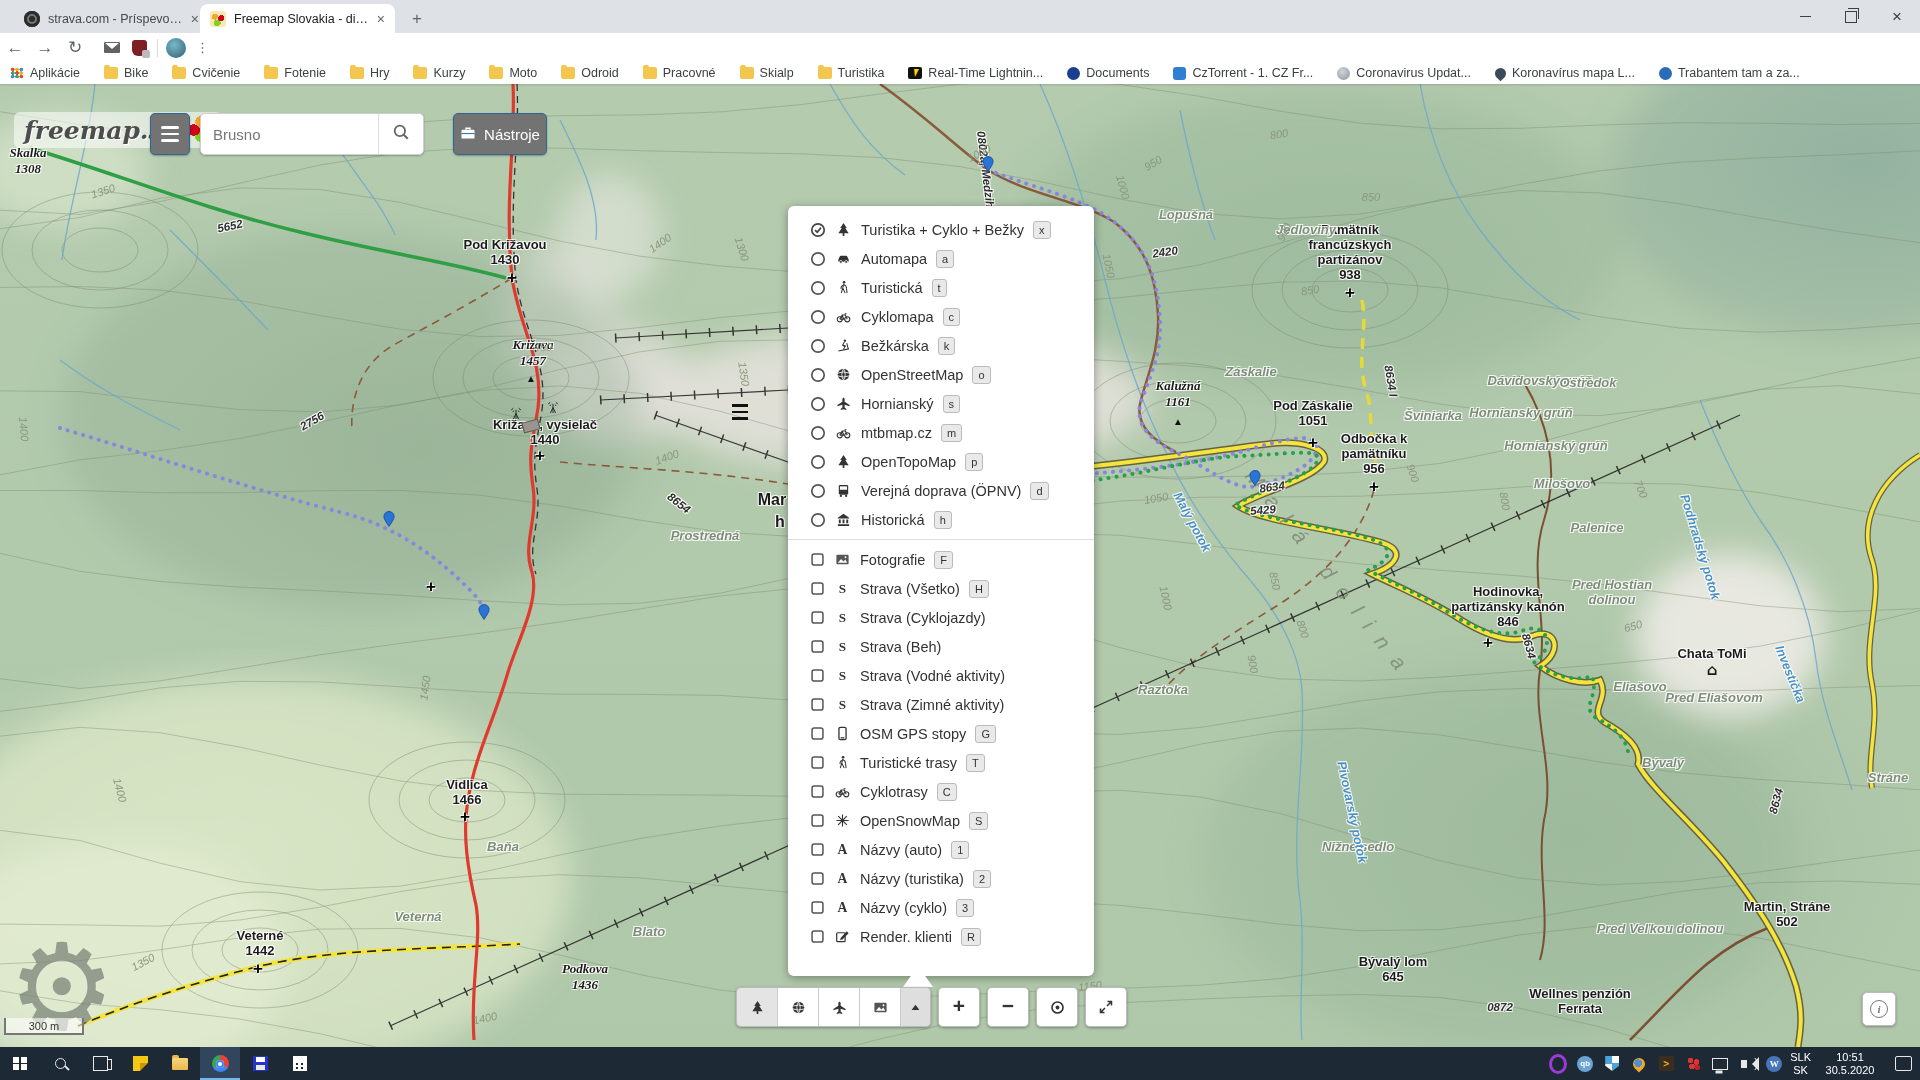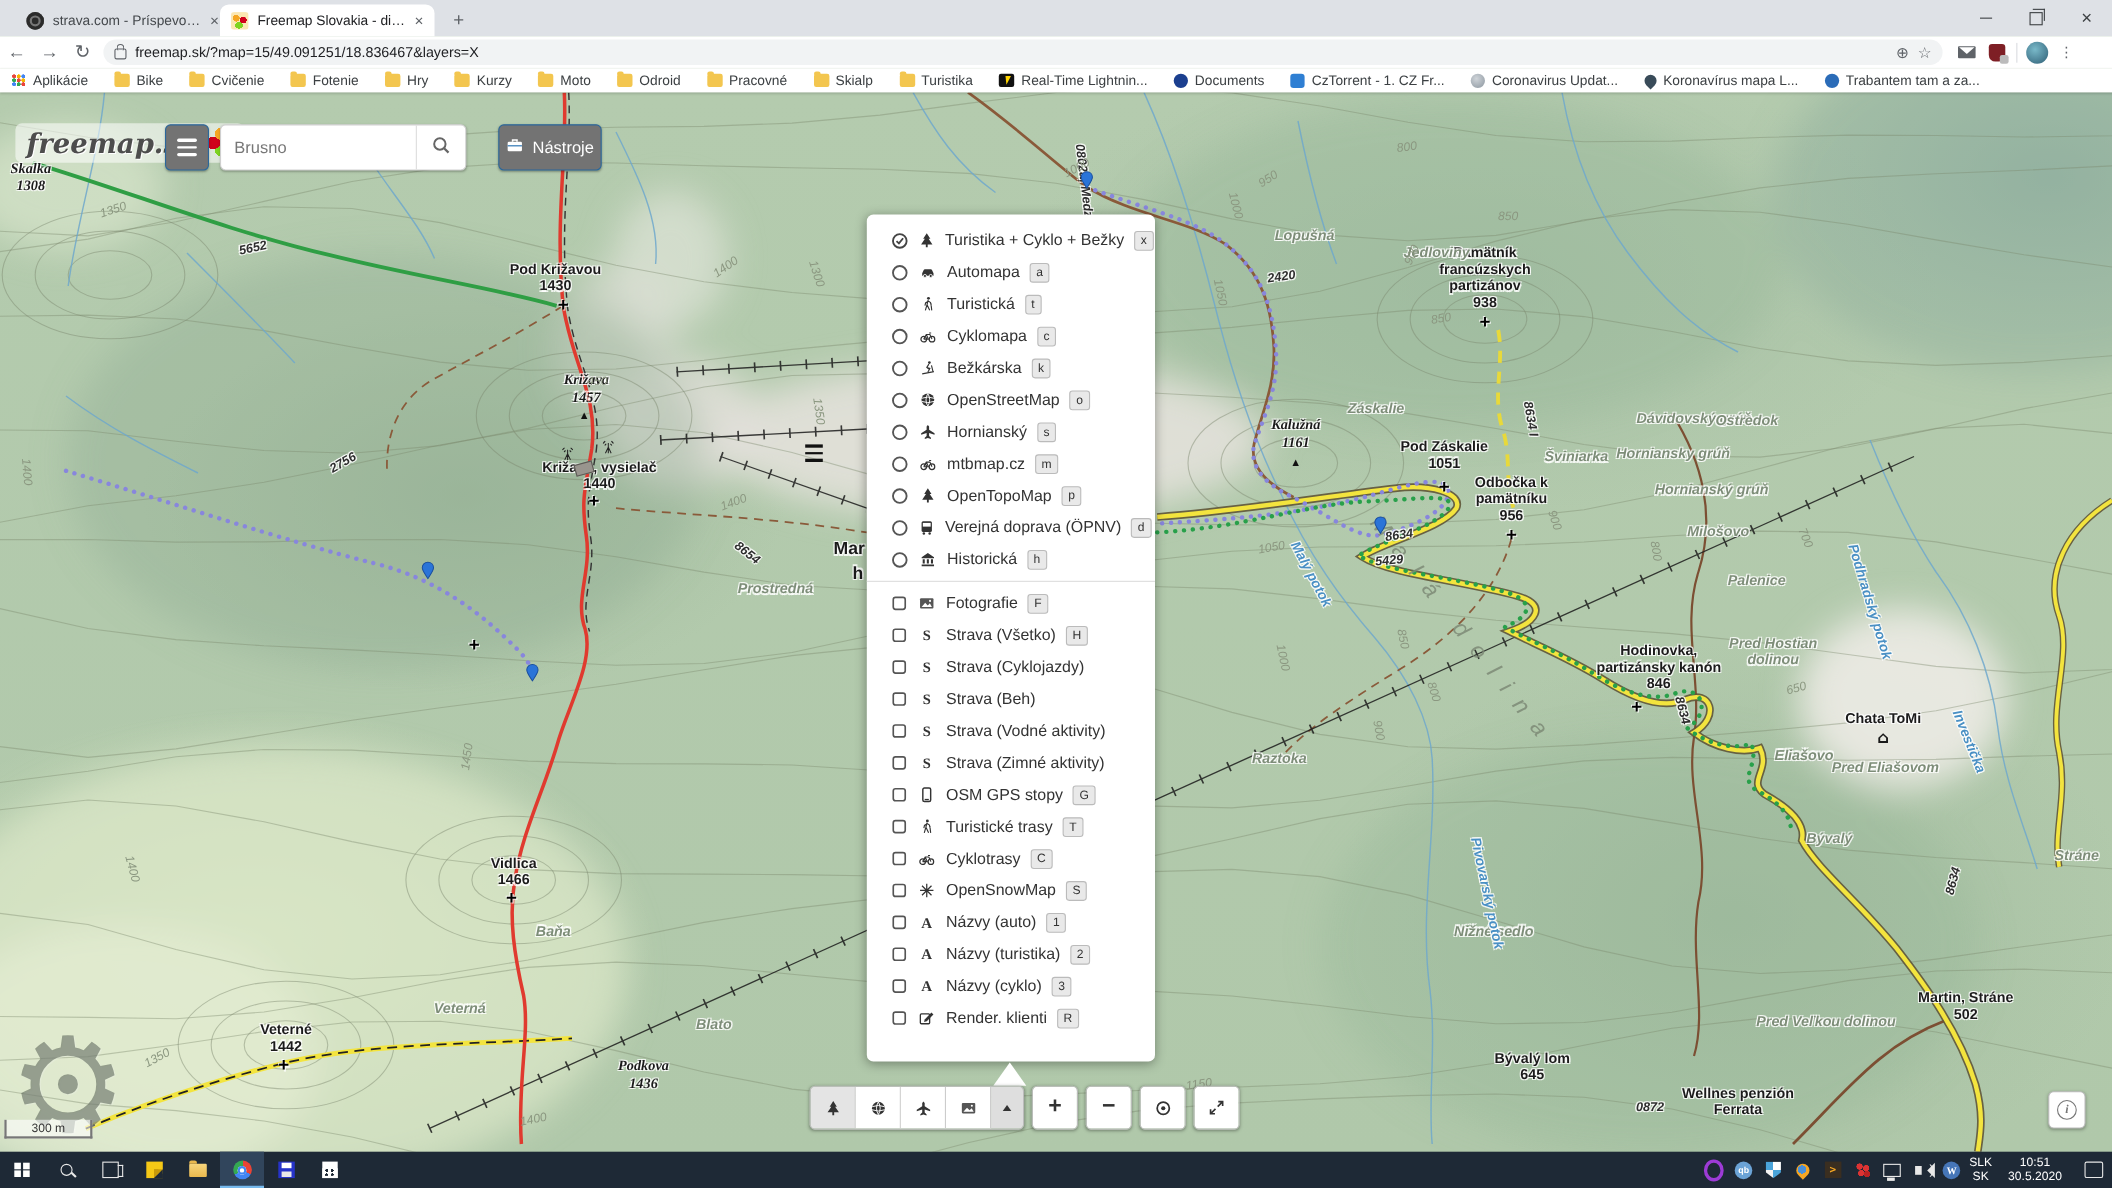--- a/index.html
+++ b/index.html
@@ -92,21 +92,21 @@
   .fm-btn{position:absolute;z-index:10;background:#737373;border:1px solid #2a679c;border-radius:5px;
     color:#fff;display:flex;align-items:center;justify-content:center;gap:8px;font-size:15px;box-shadow:0 1px 2px rgba(0,0,0,.3)}
   #fm-burger{left:150px;top:113px;width:38px;height:40px;flex-direction:column;gap:4px}
   #fm-burger i{display:block;width:18px;height:2.6px;background:#fff;border-radius:2px}
   #fm-search{position:absolute;left:200px;top:113px;width:222px;height:40px;background:#fff;border:1px solid #cfcfcf;
     border-radius:5px;z-index:10;display:flex;align-items:center;box-shadow:0 1px 2px rgba(0,0,0,.25)}
   #fm-search input{flex:1;border:none;outline:none;font-size:15px;color:#777;padding:0 12px;background:transparent;width:140px}
   #fm-search .sbtn{width:44px;height:100%;border-left:1px solid #ddd;display:flex;align-items:center;justify-content:center}
   #fm-tools{left:453px;top:113px;width:92px;height:40px}
   
-  #layers{position:absolute;left:788px;top:195px;width:262px;height:770px;background:#fff;border-radius:6px;
+  #layers{position:absolute;left:788px;top:206px;width:306px;height:770px;background:#fff;border-radius:6px;
     box-shadow:0 2px 10px rgba(0,0,0,.35);z-index:11;padding:9px 0;box-sizing:border-box;font-size:14.5px;color:#333}
   #layers .lrow{height:29px;display:flex;align-items:center;gap:9px;padding:0 14px 0 22px}
   #layers .lrow .ltext{white-space:nowrap}
   #layers .sep{border-top:1px solid #ddd;margin:5px 0}
   kbd{font:11px "Liberation Sans";background:#e9e9e9;border:1px solid #bbb;border-radius:3px;padding:0 5px;color:#333;line-height:16px}
   #panel-pointer{position:absolute;left:903px;top:966px;width:0;height:0;z-index:11;
     border-left:15px solid transparent;border-right:15px solid transparent;border-bottom:21px solid #fff}
   
   #mtb{position:absolute;left:736px;top:987px;z-index:12;display:flex;gap:7px;align-items:flex-start}
   .btngrp{display:flex;border:1px solid #bbb;border-radius:5px;overflow:hidden;box-shadow:0 1px 3px rgba(0,0,0,.35)}
@@ -1090,26 +1090,20 @@
     </div>
   <div class="wctl" id="win-restore">
       <span class="rbox"></span>
     </div>
   <div class="wctl" id="win-close">×</div>
 </div>
 <div id="toolbar">
   <span class="navic">←</span>
   <span class="navic">→</span>
   <span class="navic">↻</span>
-  <div id="urlpill">
-    <span id="lock"></span>
-    <span id="urltext">freemap.sk/?map=15/49.091251/18.836467&amp;layers=X</span>
-    <span class="pillic">⊕</span>
-    <span class="pillic">☆</span>
-  </div>
   <span style="width:14px"></span>
   <span id="ext-mail"></span>
   <span style="width:12px"></span>
   <span id="ext-shield"></span>
   <span style="width:10px;border-right:1px solid #dadce0;height:18px"></span>
   <span style="width:8px"></span>
   <span id="avatar"></span>
   <span style="width:10px"></span>
   <span id="kebab">⋮</span>
   <span style="width:8px"></span>

